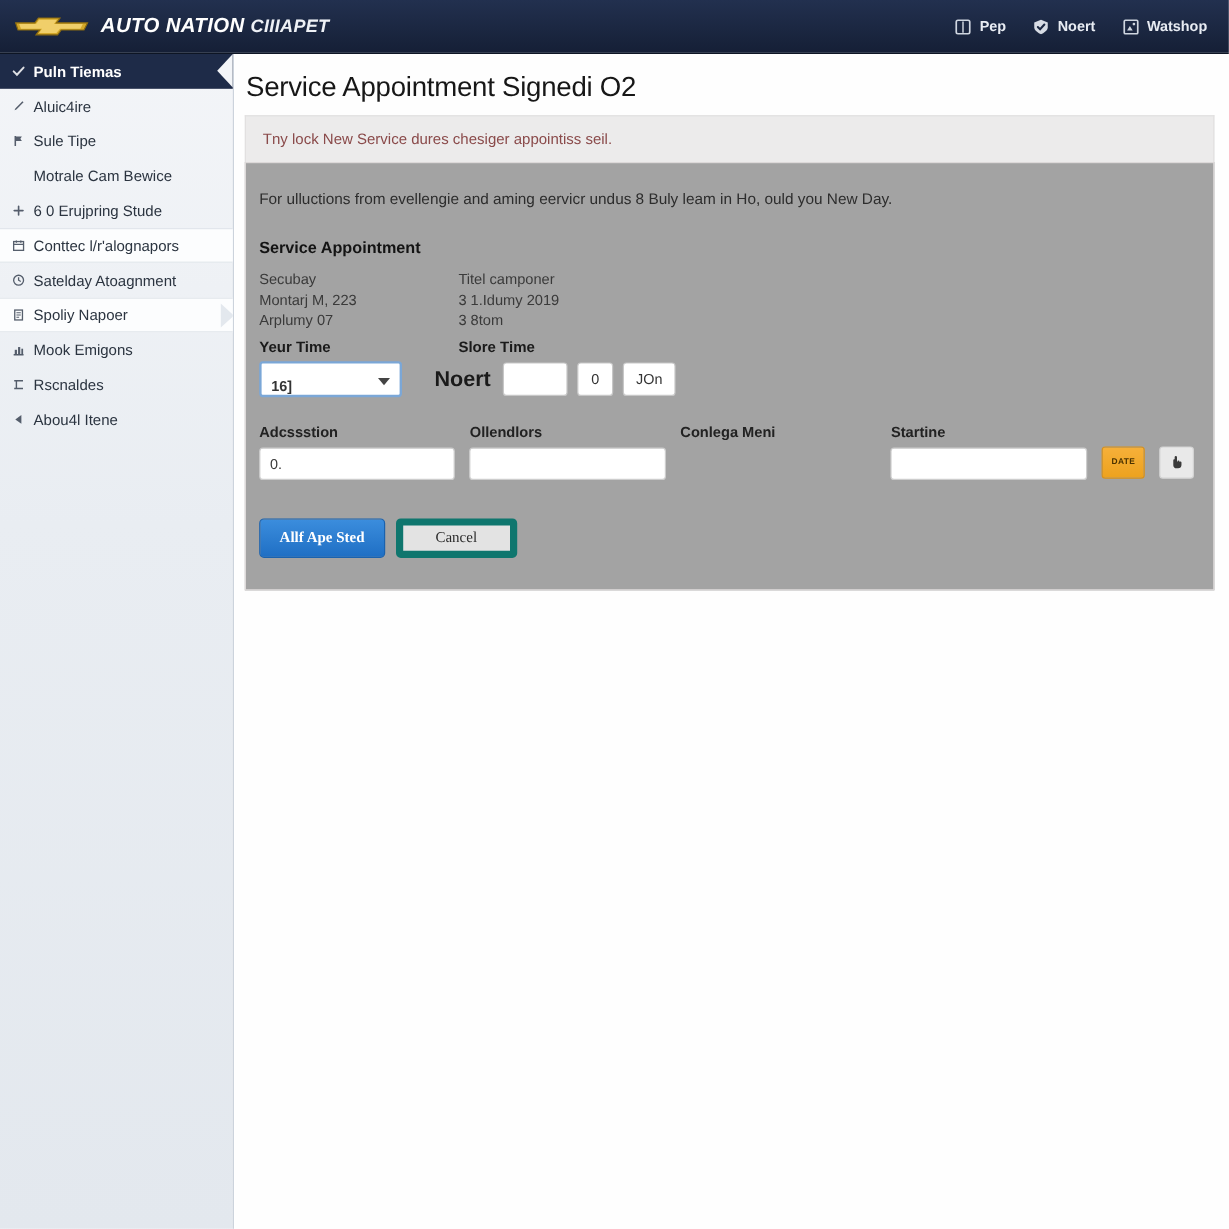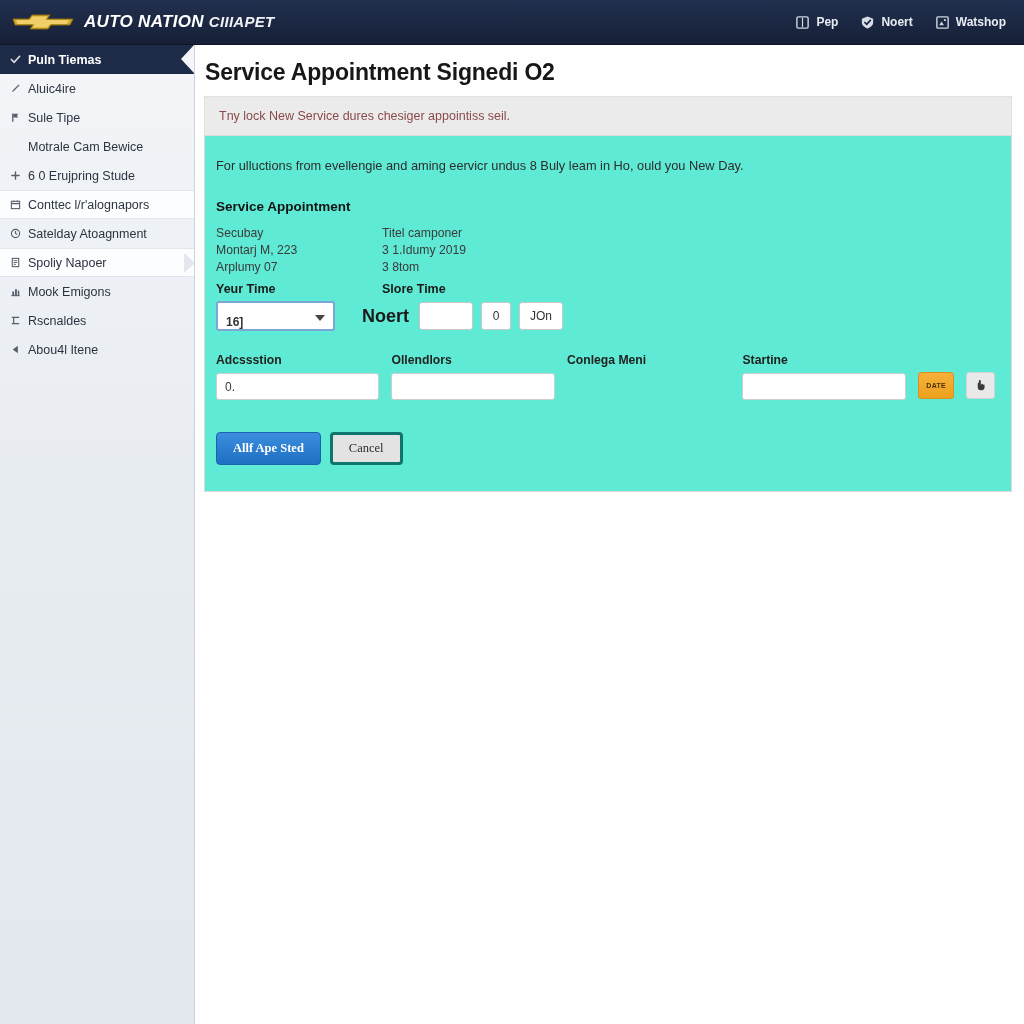--- a/index.html
+++ b/index.html
@@ -120,36 +120,36 @@
   .main {
     position: absolute;
     left: 196px; top: 45px;
     width: 828px; height: 979px;
     background: #fefefe;
   }
   .page-title {
     margin: 0;
     padding: 14px 0 10px 9px;
     font-size: 23px;
-    font-weight: bold;
+    font-weight: normal;
     color: #171717;
     letter-spacing: -0.2px;
   }
   .alert {
     margin: 0 12px 0 8px;
     background: #ecebeb;
     border: 1px solid #e2e0e0;
     border-bottom: none;
     padding: 12px 14px;
     color: #8a4a4a;
     font-size: 12.5px;
   }
   .card {
     margin: 0 12px 0 8px;
-    background: #5eead4;
+    background: #a3a3a3;
     border: 1px solid #ddd9d9;
     padding: 22px 16px 26px 11px;
     min-height: 330px;
   }
   .intro {
     font-size: 12.8px;
     color: #2d2d2d;
     margin: 0 0 26px 0;
   }
   .section-head {
@@ -308,23 +308,23 @@
     border-radius: 4px;
     color: #ffffff;
     font-size: 12.5px;
     font-weight: bold;
     display: flex;
     align-items: center;
     justify-content: center;
   }
   .btn-secondary {
     height: 33px;
-    padding: 0 16px;
+    padding: 0 27px;
     background: #e3e3e3;
-    border: 3px solid #0f766e;
+    border: 6px solid #0f766e;
     border-radius: 4px;
     color: #2b2b2b;
     font-size: 12.5px;
     display: flex;
     align-items: center;
     justify-content: center;
   }
 </style>
 </head>
 <body>

